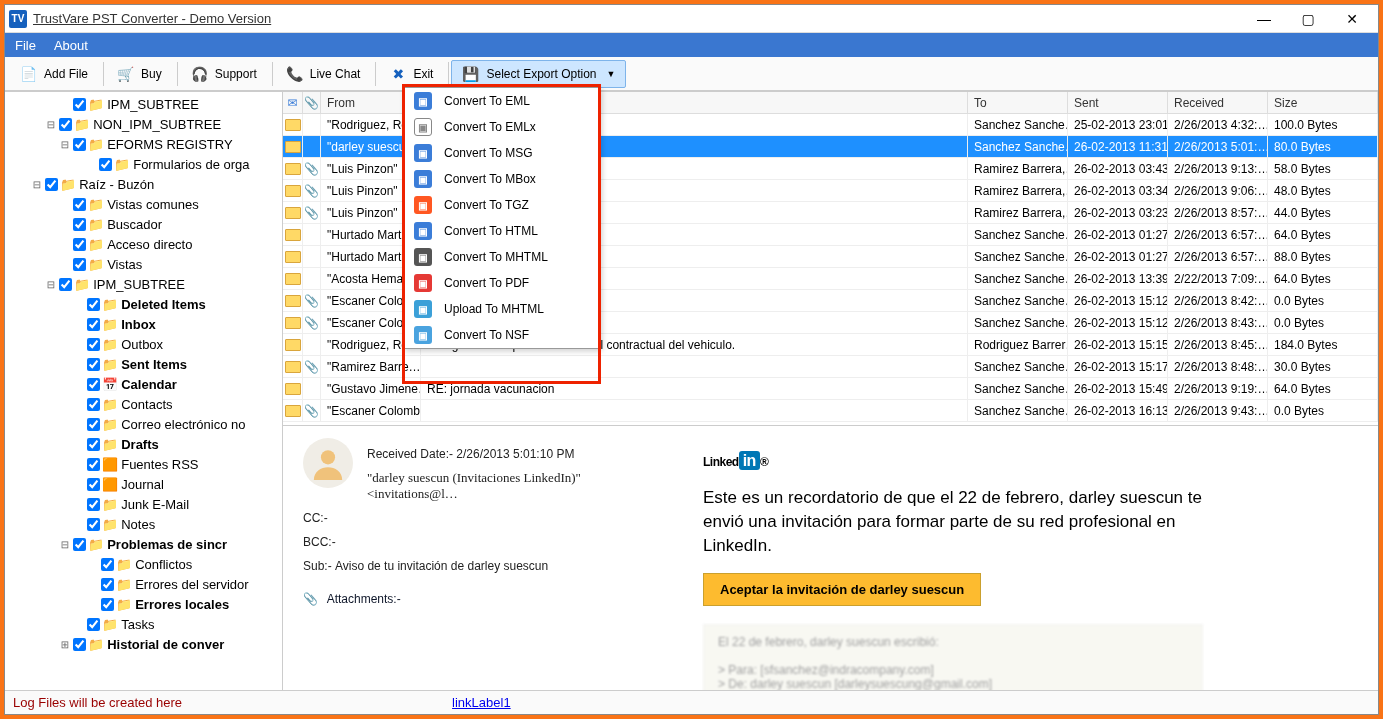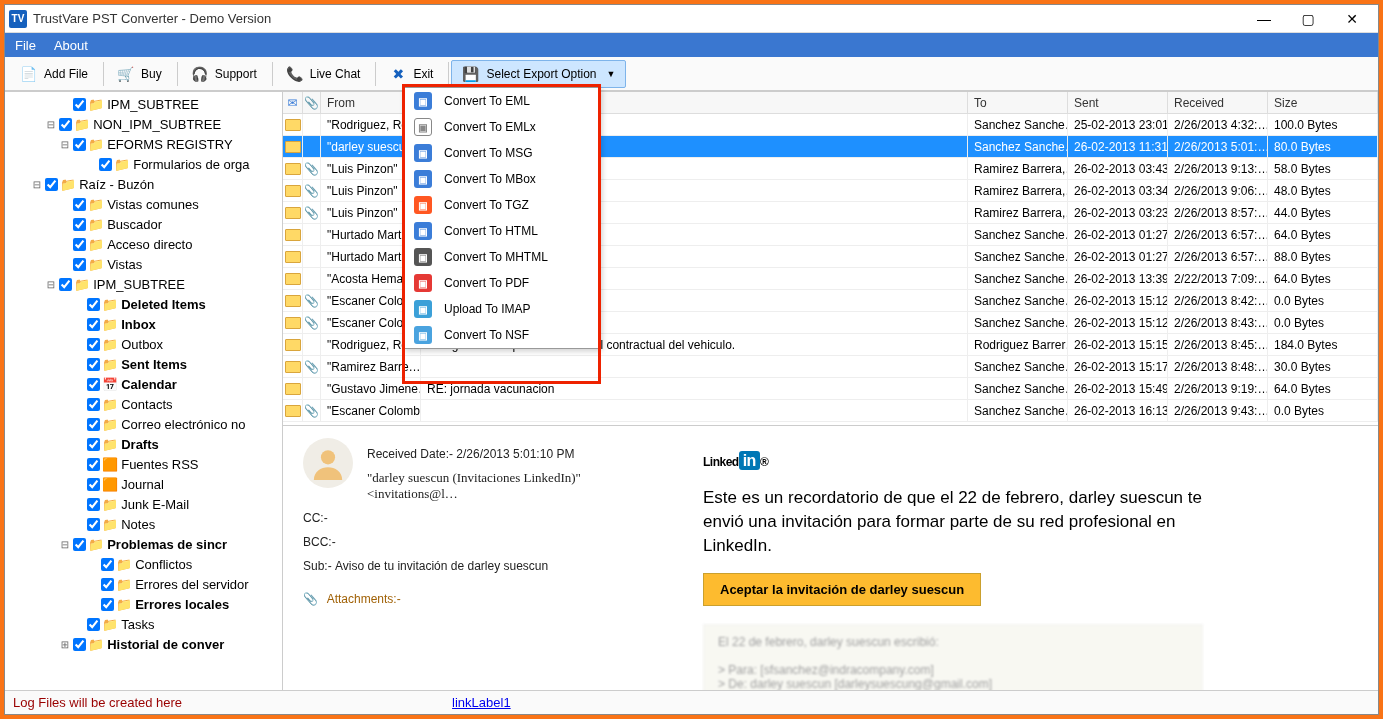--- a/index.html
+++ b/index.html
@@ -2,21 +2,21 @@
 <html><head>
 <meta charset="utf-8">
 <style>
 * { box-sizing: border-box; margin: 0; padding: 0; font-family: "Segoe UI", Tahoma, sans-serif; font-size: 12px; }
 html, body { width: 1383px; height: 719px; overflow: hidden; background: #f5c4c4; }
 .outer-border { border: 4px solid #f97316; width:1383px; height:719px; position:relative; }
 .window { background:#fff; width:100%; height:100%; display:flex; flex-direction:column; border:1px solid #888; }
 
 .titlebar { height:28px; background:#fff; display:flex; align-items:center; padding:0 4px; border-bottom:1px solid #ddd; }
 .titlebar .logo { width:18px; height:18px; background:#1560bd; color:#fff; font-weight:bold; font-size:10px; display:flex; align-items:center; justify-content:center; margin-right:6px; border-radius:2px;}
-.titlebar .title { flex:1; color:#333; font-size:13px; }
+.titlebar .title { flex:1; color:#333; font-size:13px;text-decoration:underline; }
 .titlebar .winbtn { width:44px; height:28px; display:flex; align-items:center; justify-content:center; font-size:14px; }
 
 .menubar { height:24px; background:#3a77d0; display:flex; align-items:center; padding:0 10px; gap:18px; }
 .menubar .menu { color:#fff; font-size:13px; }
 
 .toolbar { height:34px; background:#fafafa; border-bottom:1px solid #ccc; display:flex; align-items:center; padding:0 4px; gap:0; }
 .tbtn { height:28px; padding:0 10px; display:flex; align-items:center; gap:6px; border:1px solid transparent; border-radius:2px; margin-right:2px; cursor:default; }
 .tbtn .ticon { width:18px; height:18px; display:flex; align-items:center; justify-content:center; font-size:14px; color:#1560bd; }
 .tsep { width:1px; height:24px; background:#ccc; margin:0 2px; }
 .selectexport { background:#cde6ff; border:1px solid #7eb4ea; }
@@ -49,21 +49,21 @@
 .col-to { width:100px; }
 .col-sent { width:100px; }
 .col-recv { width:100px;text-align:center; }
 .col-size { width:110px; }
 
 .preview-pane { flex:1; overflow-y:scroll; background:#fff; padding:12px 20px; position:relative; display:flex; gap:40px; }
 .preview-left { width:360px; }
 .avatar { width:50px; height:50px; border-radius:50%; background:#f0ede6; display:flex; align-items:center; justify-content:center; margin-bottom:10px; float:left; margin-right:14px; }
 .avatar svg { width:34px; height:34px; }
 .pfield { font-family: Georgia, serif; font-size:13px; margin:8px 0; color:#222; }
-.attach-row { clear:both; margin-top:18px; color:#a16207; font-size:12px; }
+.attach-row { clear:both; margin-top:18px; color:#0f172a; font-size:12px; }
 .attach-row .clipi { margin-right:6px; }
 
 .preview-right { flex:1; padding-top:8px; }
 .linkedin-logo { font-size:22px; font-weight:bold; letter-spacing:-0.5px; margin-bottom:14px; }
 .linkedin-logo .in-badge { background:#0077b5; color:#fff; padding:1px 4px; border-radius:3px; font-size:16px; }
 .li-text { font-size:17px; margin-bottom:16px; line-height:1.4; max-width:500px; }
 .li-button { background:#fdbb2f; border:1px solid #caa02e; padding:8px 16px; font-size:13px; font-weight:bold; display:inline-block; margin-bottom:18px; }
 .li-quote { background:#f7f7f0; border:1px solid #eee; padding:10px 14px; font-size:12px; color:#888; max-width:500px; filter:blur(1px); opacity:0.8; }
 
 .statusbar { height:24px; border-top:1px solid #ccc; display:flex; align-items:center; padding:0 8px; gap:30px; background:#fafafa; }
@@ -577,21 +577,21 @@
       <div class="eitem">
         <span class="eicon" style="background:#555">▣</span>
         <span>Convert To MHTML</span>
       </div>
       <div class="eitem">
         <span class="eicon" style="background:#e53935">▣</span>
         <span>Convert To PDF</span>
       </div>
       <div class="eitem">
         <span class="eicon" style="background:#3ba0d8">▣</span>
-        <span>Upload To IMAP</span>
+        <span>Upload To MHTML</span>
       </div>
       <div class="eitem">
         <span class="eicon" style="background:#4aa3df">▣</span>
         <span>Convert To NSF</span>
       </div>
     </div>
 
 <div class="redbox"></div>
 
 </div>

